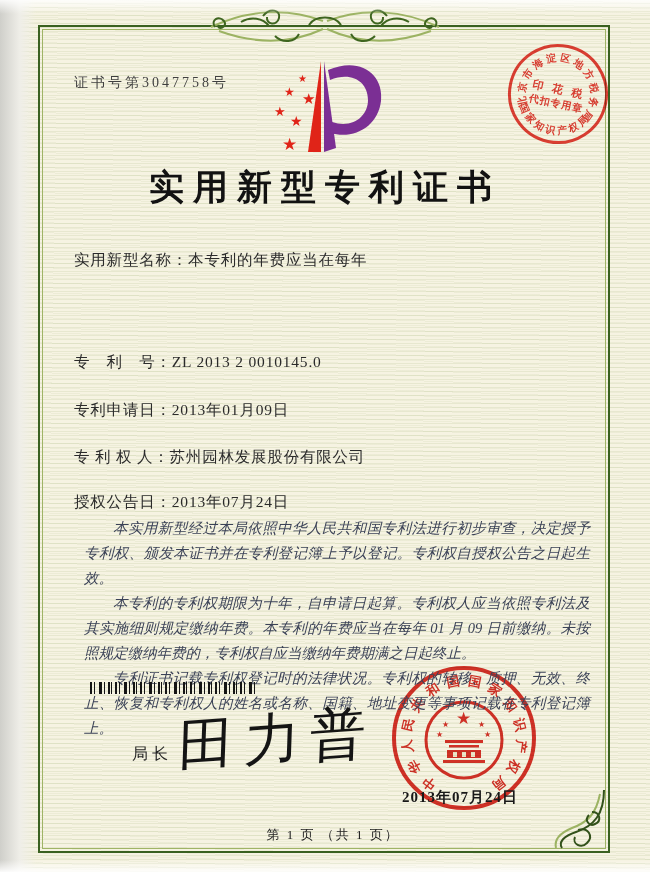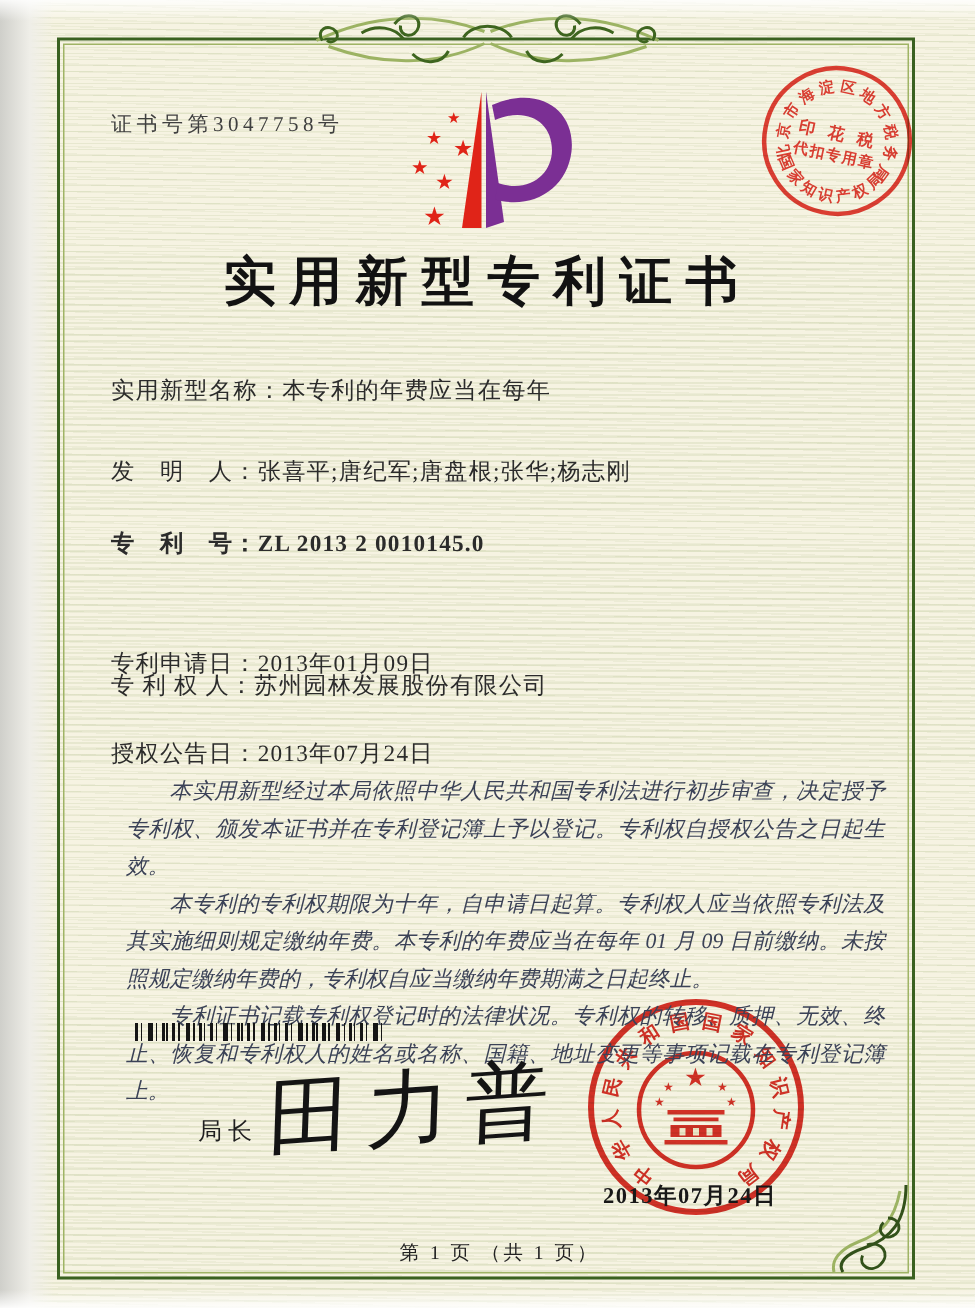--- a/index.html
+++ b/index.html
@@ -34,21 +34,21 @@
   .tax-stamp .c1{position:absolute;left:0;right:0;top:38px;text-align:center;
     font-size:11px;font-weight:bold;letter-spacing:3px;color:var(--stamp-red,#e0261c);}
   .tax-stamp .c2{position:absolute;left:0;right:0;top:53px;text-align:center;
     font-size:10px;font-weight:bold;letter-spacing:1px;color:var(--stamp-red,#e0261c);}
   .tax-stamp .arc-char{color:var(--stamp-red,#e0261c);}
 
   .title{position:absolute;left:0;right:0;top:164px;text-align:center;
     font-size:35px;font-weight:bold;letter-spacing:9px;color:#121212;z-index:3;}
 
   .field{position:absolute;left:74px;right:60px;font-size:15.5px;letter-spacing:0.8px;color:#2b2b2b;z-index:3;white-space:nowrap;}
-  .f0{top:250px;} .f1{top:304px;} .f2{top:352px;font-weight:bold;} .f3{top:400px;margin-top:32px;} .f4{top:447px;} .f5{top:492px;}
+  .f0{top:250px;} .f1{top:304px;} .f2{top:352px;} .f3{top:400px;} .f4{top:447px;} .f5{top:492px;}
 
   .paragraphs{position:absolute;left:84px;right:60px;top:516px;z-index:3;}
   .paragraphs p{margin:0;text-indent:2em;text-align:justify;
     font-size:14.5px;line-height:25px;color:#3b4257;font-style:italic;}
 
   .barcode{position:absolute;left:90px;top:682px;width:167px;height:12px;z-index:3;
     background:repeating-linear-gradient(90deg,
       #151515 0 2px, transparent 2px 4px,
       #151515 4px 5px, transparent 5px 9px,
       #151515 9px 12px, transparent 12px 14px,
@@ -154,23 +154,20 @@
         <span class="arc-char" style="font-size: 10px; transform: translate(-50%, -50%) rotate(161.667deg) translateY(-37px) rotate(180deg);">产</span>
         <span class="arc-char" style="font-size: 10px; transform: translate(-50%, -50%) rotate(143.333deg) translateY(-37px) rotate(180deg);">权</span>
         <span class="arc-char" style="font-size: 10px; transform: translate(-50%, -50%) rotate(125deg) translateY(-37px) rotate(180deg);">局</span>
       </div>
   </div>
 
   <div class="title">实用新型专利证书</div>
 
   <div class="field f0">
     <span>实用新型名称：</span><span>本专利的年费应当在每年</span>
-  </div>
-  <div class="field f1">
-    <span>发　明　人：</span><span>张喜平;唐纪军;唐盘根;张华;杨志刚</span>
   </div>
   <div class="field f2">
     <span>专　利　号：</span><span>ZL 2013 2 0010145.0</span>
   </div>
   <div class="field f3">
     <span>专利申请日：</span><span>2013年01月09日</span>
   </div>
   <div class="field f4">
     <span>专 利 权 人：</span><span>苏州园林发展股份有限公司</span>
   </div>

